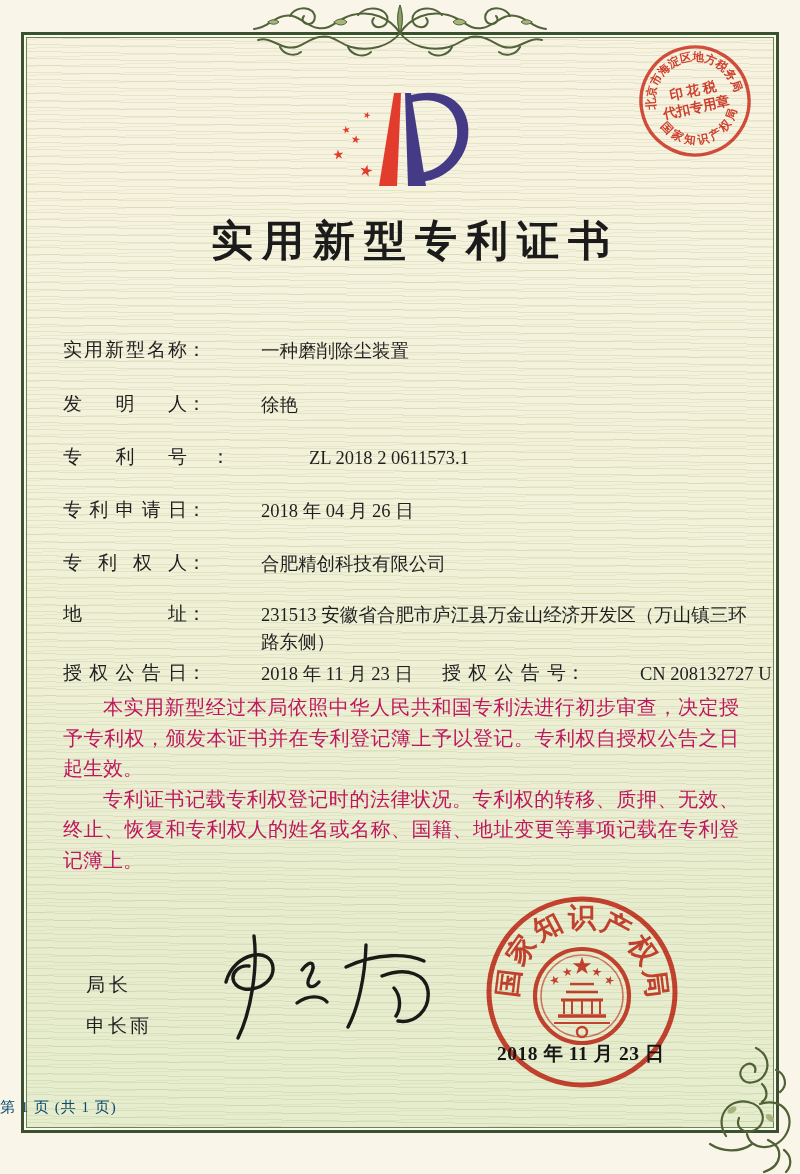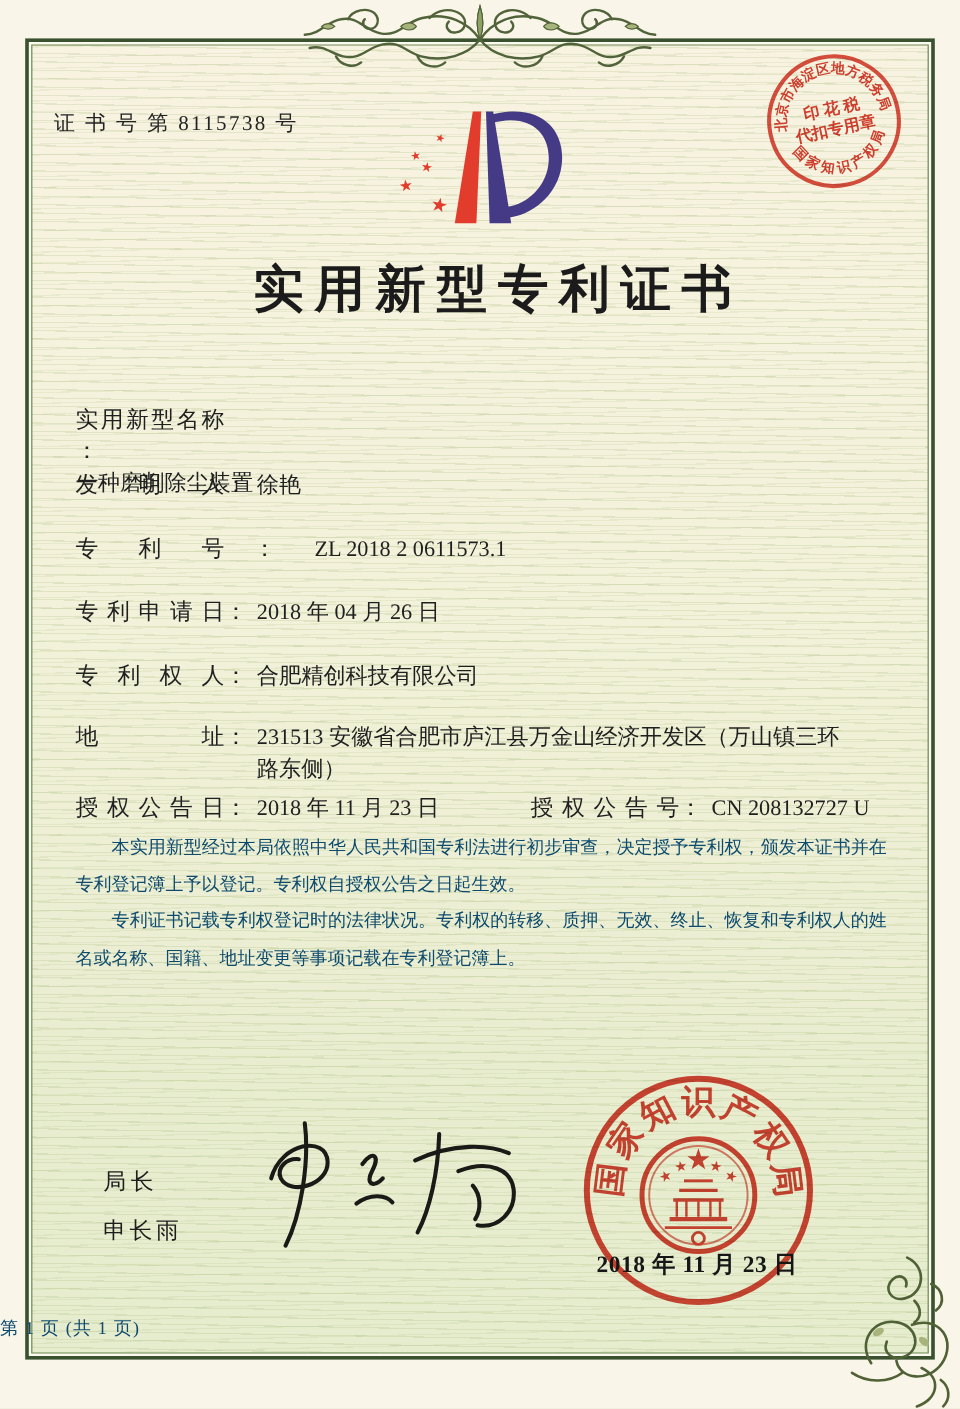--- a/index.html
+++ b/index.html
@@ -14,25 +14,25 @@
            repeating-linear-gradient(-1.3deg, rgba(148,174,102,.13) 0 1px, rgba(148,174,102,0) 1px 9px),
            linear-gradient(180deg,#f8f3e1 0%,#f2f1d9 45%,#e9edd0 78%,#e6ecce 100%);}
   .abs{position:absolute;}
   .cert-no{left:45px;top:90px;font-size:17.5px;letter-spacing:2px;color:#222;}
   .title{left:15px;top:213px;width:100%;text-align:center;font-size:42px;font-weight:700;
          letter-spacing:9px;color:#1b1b1b;}
   .frow{left:63px;display:flex;align-items:flex-start;color:#1f1f1f;}
   .lab{display:inline-block;width:124px;font-size:19px;text-align:justify;text-align-last:justify;
        white-space:nowrap;}
   .colon{font-size:19px;margin-right:8px;}
-  .val{font-size:18.5px;line-height:27px;padding-top:1px;}
+  .val{font-size:18.5px;line-height:27px;padding-top:1px;margin-left:47px;}
   .val-wrap{width:500px;}
   .grant2{left:442px;}
-  .bodytext{left:63px;top:692px;width:676px;font-size:15px;line-height:30.5px;
-            text-align:justify;color:#0c4a6e;}
+  .bodytext{left:63px;top:692px;width:676px;font-size:20px;line-height:30.5px;
+            text-align:justify;color:#be185d;}
   .bodytext p{margin:0;text-indent:2em;}
   .sig-title{left:86px;top:972px;font-size:19px;color:#1d1d1d;letter-spacing:4px;}
   .sig-name{left:86px;top:1013px;font-size:19px;color:#1d1d1d;letter-spacing:3px;}
   .seal-date{left:497px;top:1040px;width:170px;font-size:19.5px;font-weight:600;color:#161616;
              letter-spacing:.5px;white-space:nowrap;}
   .footer{left:0;top:1098px;width:100%;text-align:left;font-size:15px;color:#0c4a6e;letter-spacing:1px;}
   svg{display:block;}
   .stamp{mix-blend-mode:multiply;}
 </style>
 </head>
@@ -67,21 +67,20 @@
       <path d="M70,100 C87,108 84,126 66,132"></path>
       <path d="M12,104 C24,112 42,113 54,104"></path>
       <path d="M64,44 C70,50 70,58 64,62"></path>
       <path d="M78,30 C88,34 90,46 82,52"></path>
       <path d="M86,110 C94,116 94,126 88,132"></path>
       <ellipse cx="34" cy="70" rx="5" ry="3" transform="rotate(-30 34 70)" fill="#a9b47c" stroke="none"></ellipse>
       <ellipse cx="72" cy="78" rx="5" ry="3" transform="rotate(40 72 78)" fill="#a9b47c" stroke="none"></ellipse>
     </g>
   </svg>
 
-  <div class="abs cert-no">证 书 号 第 8115738 号</div>
 
   <svg class="abs" style="left:322px;top:80px;" width="156" height="118" viewBox="0 0 156 118">
     <g fill="#e23c2c">
       <text x="44" y="38" font-size="9" text-anchor="middle" transform="rotate(18 44 38)">★</text>
       <text x="25" y="53" font-size="10" text-anchor="middle" transform="rotate(-12 25 53)">★</text>
       <text x="33" y="63" font-size="11" text-anchor="middle" transform="rotate(10 33 63)">★</text>
       <text x="17" y="79" font-size="13" text-anchor="middle" transform="rotate(-8 17 79)">★</text>
       <text x="43" y="96" font-size="16" text-anchor="middle" transform="rotate(12 43 96)">★</text>
       <polygon points="72,13 79,13 75,106 57,106"></polygon>
     </g>
@@ -114,21 +113,21 @@
         <text x="72.24253671539833" y="96.74434025574334" transform="rotate(-19.33333333333333 72.24253671539833 96.74434025574334)" text-anchor="middle" dominant-baseline="middle" font-size="11.5" font-weight="bold" fill="#d84234" font-family="&quot;Liberation Serif&quot;,&quot;DejaVu Serif&quot;,serif">产</text>
         <text x="83.99154058175841" y="90.23176106706637" transform="rotate(-38.66666666666667 83.99154058175841 90.23176106706637)" text-anchor="middle" dominant-baseline="middle" font-size="11.5" font-weight="bold" fill="#d84234" font-family="&quot;Liberation Serif&quot;,&quot;DejaVu Serif&quot;,serif">权</text>
         <text x="92.92192384625704" y="80.1967705693282" transform="rotate(-58 92.92192384625704 80.1967705693282)" text-anchor="middle" dominant-baseline="middle" font-size="11.5" font-weight="bold" fill="#d84234" font-family="&quot;Liberation Serif&quot;,&quot;DejaVu Serif&quot;,serif">局</text>
       </g>
     <text x="59" y="53" text-anchor="middle" font-size="13.5" font-weight="bold" fill="#d84234">印 花 税</text>
     <text x="59" y="70" text-anchor="middle" font-size="13.5" font-weight="bold" fill="#d84234">代扣专用章</text>
   </svg>
 
   <div class="abs title">实用新型专利证书</div>
 
-  <div class="abs frow" style="top:337px;flex-direction:column;">
+  <div class="abs frow" style="top:337px;">
     <span class="lab">实用新型名称</span>
       <span class="colon">：</span>
       <span class="val">一种磨削除尘装置</span>
   </div>
   <div class="abs frow" style="top:391px;">
     <span class="lab">发明人</span>
       <span class="colon">：</span>
       <span class="val">徐艳</span>
   </div>
   <div class="abs frow" style="top:444px;gap:24px;">

